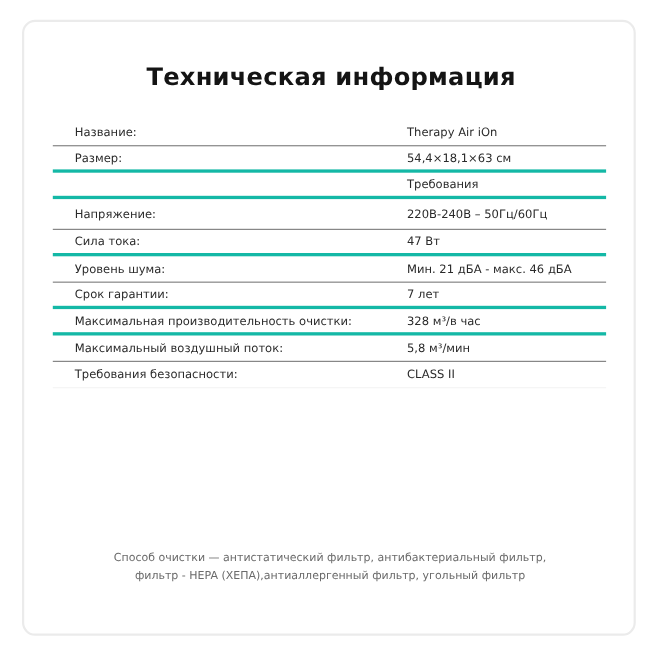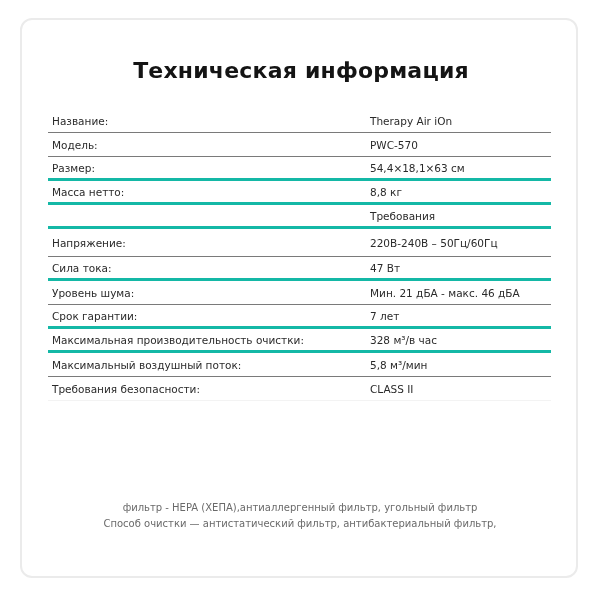--- a/index.html
+++ b/index.html
@@ -57,21 +57,21 @@
     }
     .spec-row.tall {
       height: 28px;
       text-align: center;
     }
     .spec-row.noline {
       border-bottom: 1px solid #f3f3f3;
     }
     .spec-label {
       position: absolute;
-      left: 4px;
+      left: 20px;
       top: 50%;
       transform: translateY(-50%);
       white-space: nowrap;
     }
     .spec-value {
       position: absolute;
       left: 322px;
       top: 50%;
       transform: translateY(-50%);
       white-space: nowrap;
@@ -92,31 +92,23 @@
 
 <div class="card"></div>
 
 <h1 class="title" style="margin:0;">Техническая информация</h1>
 
 <div class="spec-table">
   <div class="spec-row dark">
     <span class="spec-label">Название:</span>
     <span class="spec-value">Therapy Air iOn</span>
   </div>
-  <div class="spec-row dark">
-    <span class="spec-label">Модель:</span>
-    <span class="spec-value">PWC-570</span>
-  </div>
   <div class="spec-row">
     <span class="spec-label">Размер:</span>
     <span class="spec-value">54,4×18,1×63 см</span>
-  </div>
-  <div class="spec-row">
-    <span class="spec-label">Масса нетто:</span>
-    <span class="spec-value">8,8 кг</span>
   </div>
   <div class="spec-row">
     <span class="spec-value">Требования</span>
   </div>
   <div class="spec-row dark tall">
     <span class="spec-label">Напряжение:</span>
     <span class="spec-value">220В-240В – 50Гц/60Гц</span>
   </div>
   <div class="spec-row">
     <span class="spec-label">Сила тока:</span>
@@ -138,15 +130,15 @@
     <span class="spec-label">Максимальный воздушный поток:</span>
     <span class="spec-value">5,8 м³/мин</span>
   </div>
   <div class="spec-row noline">
     <span class="spec-label">Требования безопасности:</span>
     <span class="spec-value">CLASS II</span>
   </div>
 </div>
 
 <div class="footnote">
+  <div>Способ очистки — антистатический фильтр, антибактериальный фильтр,</div>
   <div>фильтр - HEPA (ХЕПА),антиаллергенный фильтр, угольный фильтр</div>
-  <div>Способ очистки — антистатический фильтр, антибактериальный фильтр,</div>
 </div>
 
 </body></html>

